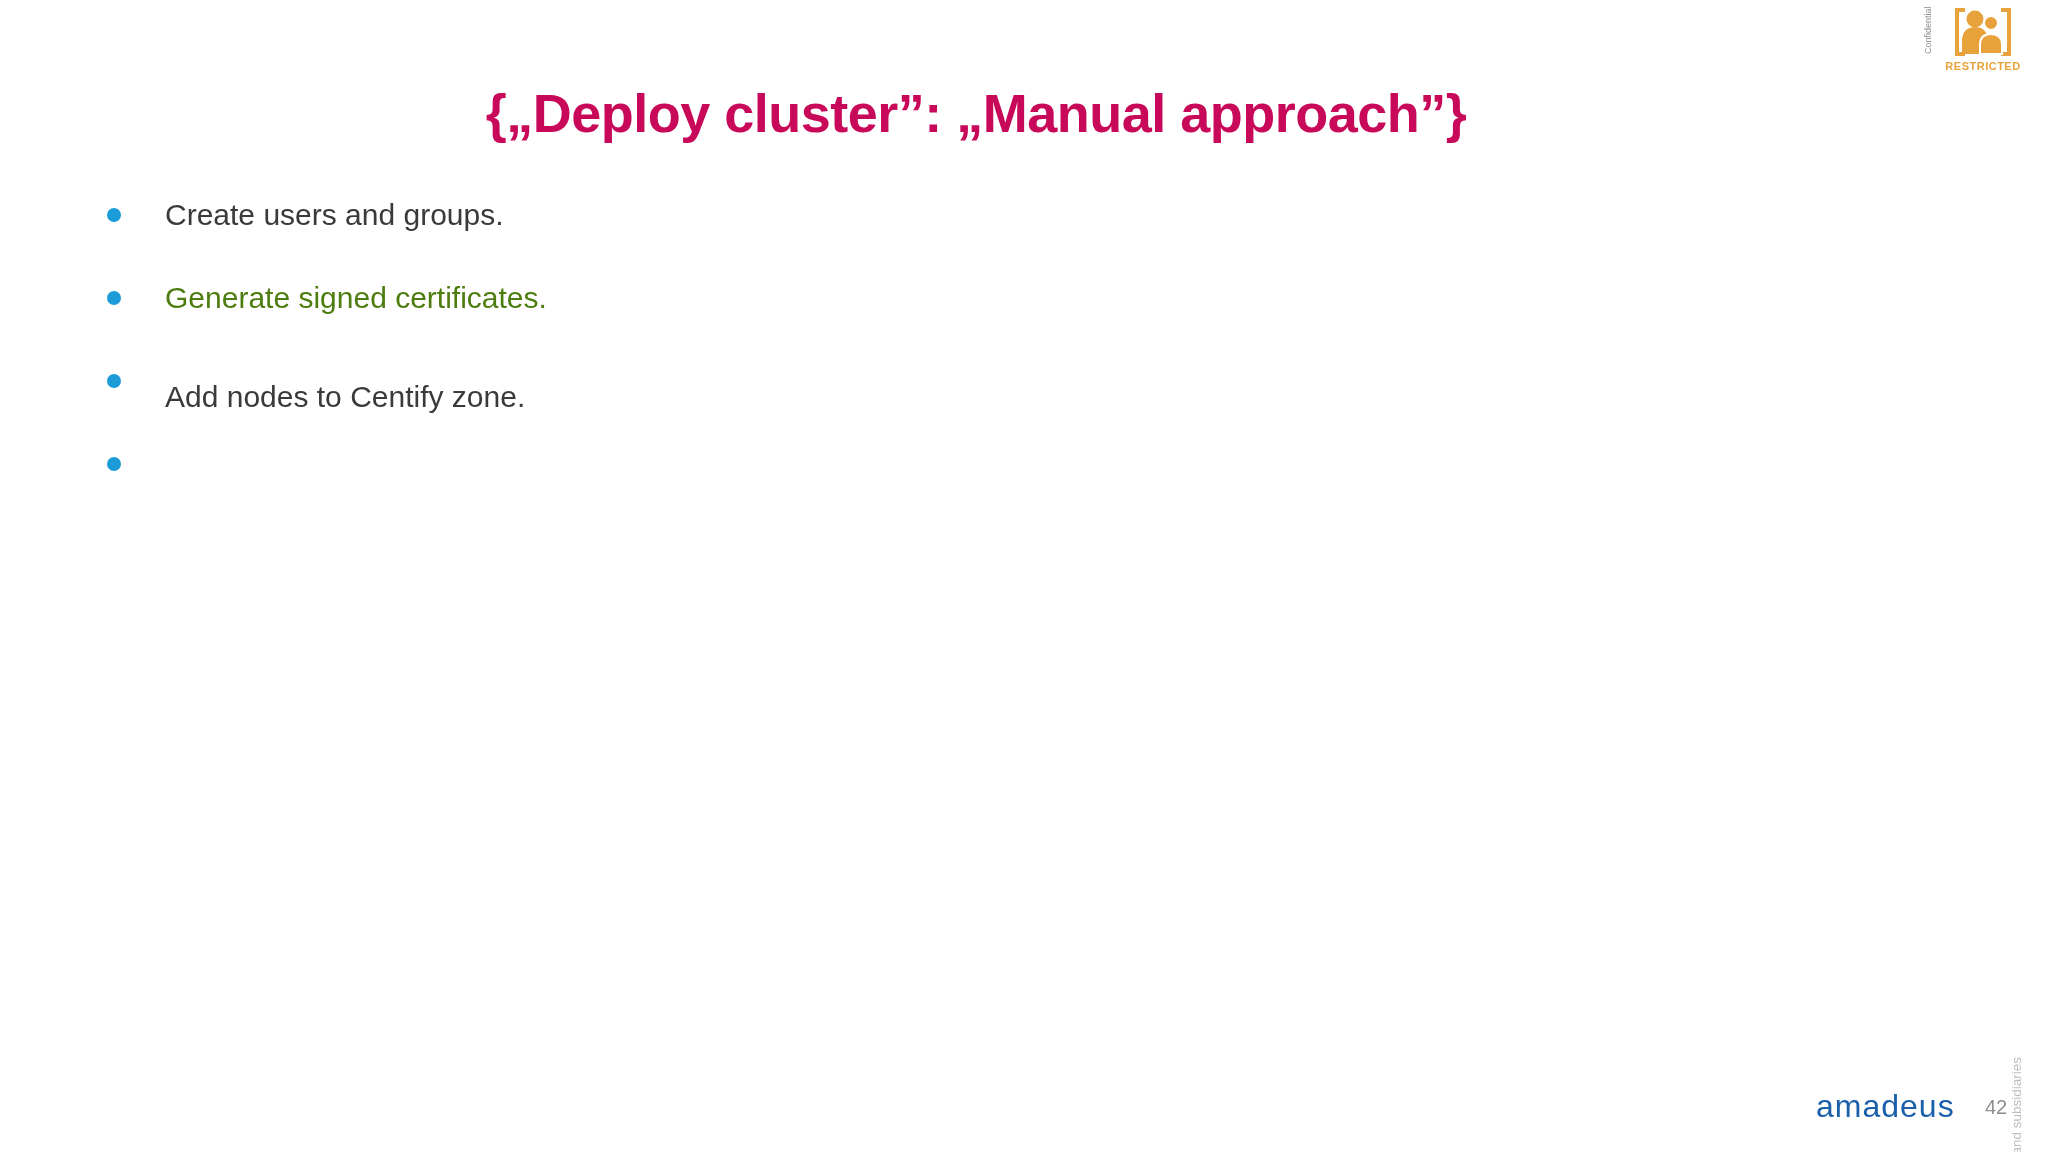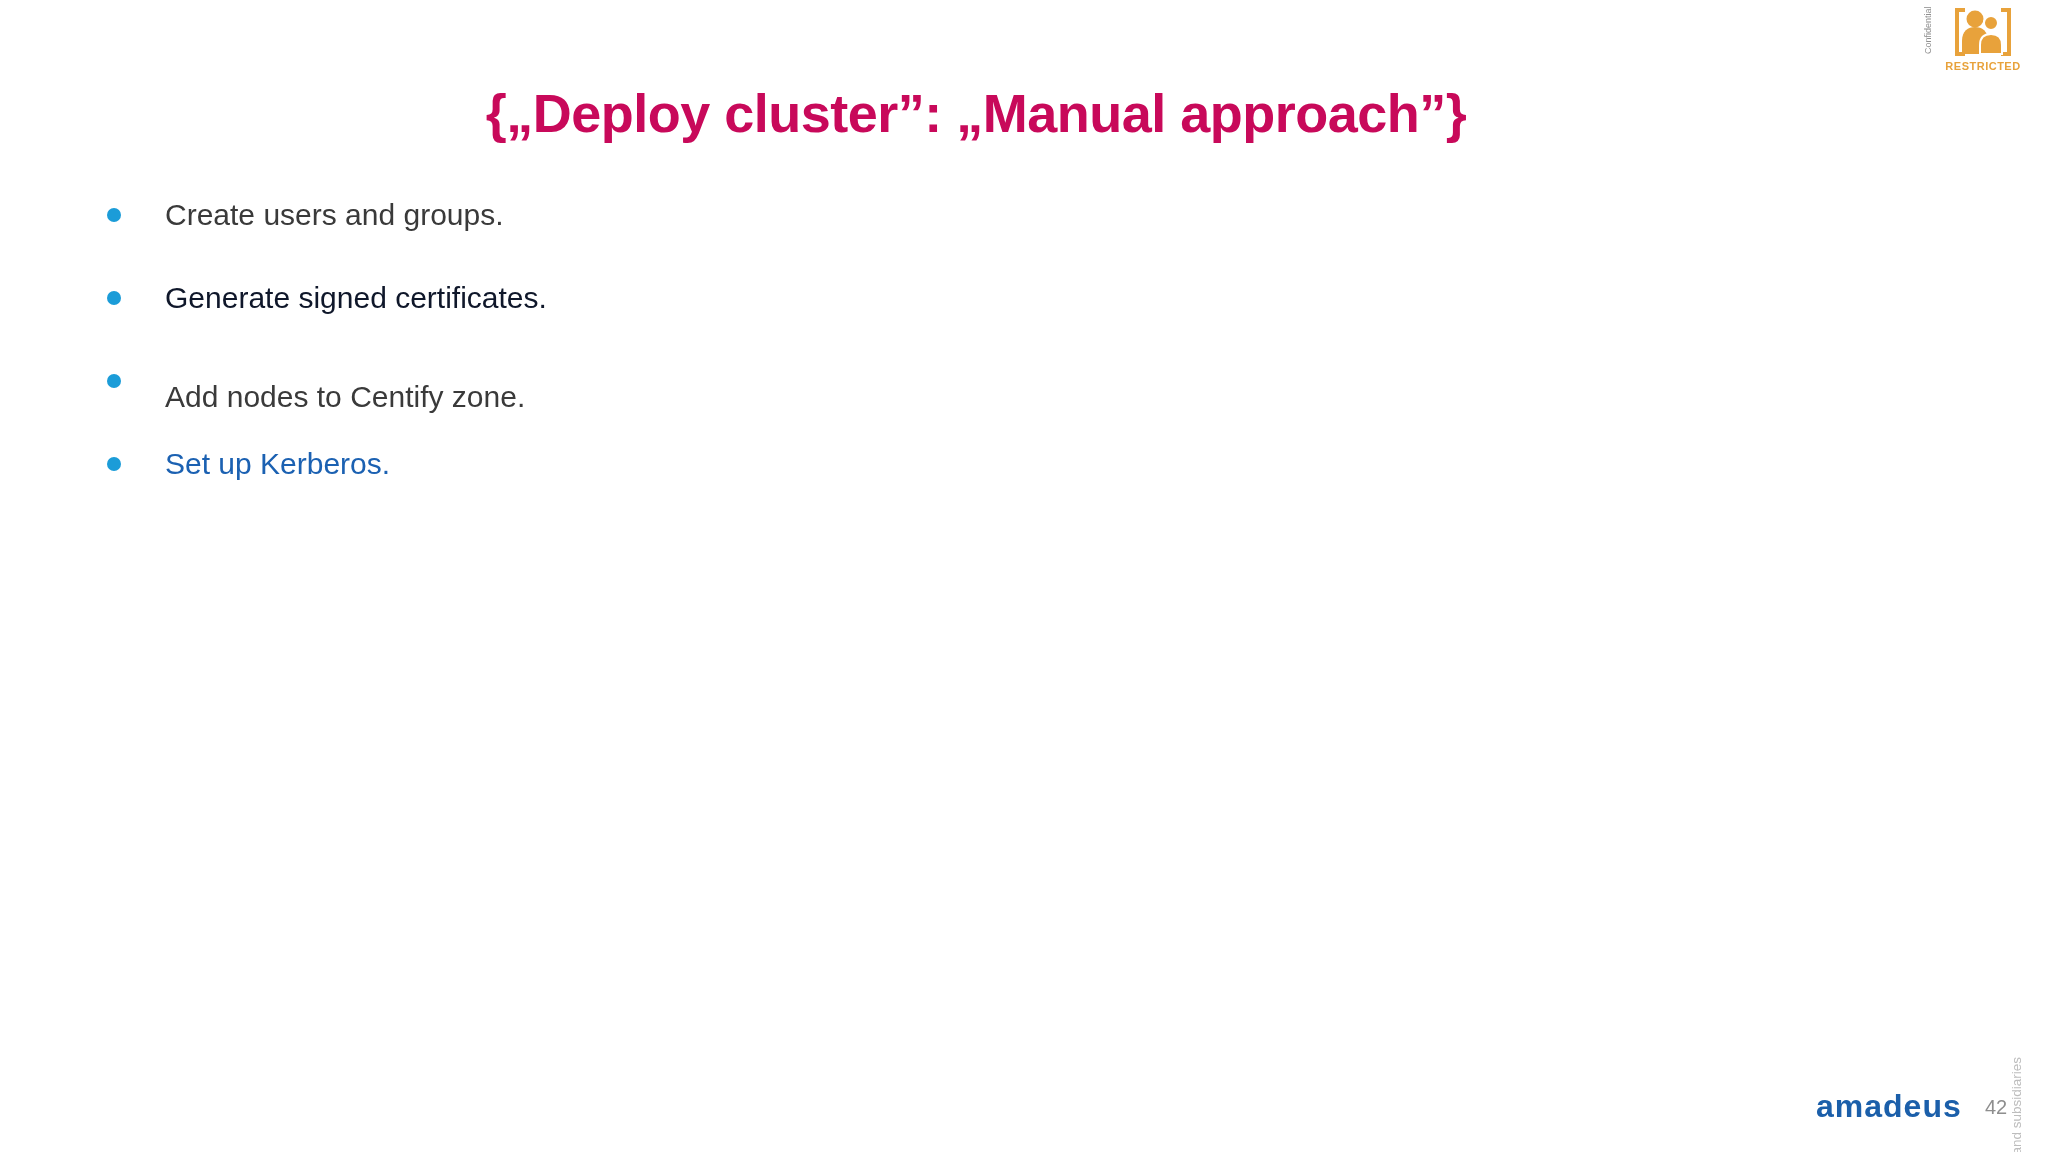--- a/index.html
+++ b/index.html
@@ -78,21 +78,21 @@
     white-space: nowrap;
     transform: rotate(-90deg);
     transform-origin: 100% 100%;
   }
 
   
   .amadeus-logo {
     position: absolute;
     left: 1816px; top: 1088px;
     font-size: 32px;
-    font-weight: 700;
+    font-weight: 400;
     letter-spacing: 1px;
   }
   .page-number {
     position: absolute;
     left: 1985px; top: 1096px;
     font-size: 20px;
     color: #8e8e8e;
   }
 </style>
 </head>
@@ -100,29 +100,28 @@
 
 <h1 class="slide-title" style="color: rgb(200, 9, 90);">{„Deploy cluster”: „Manual approach”}</h1>
 
 <ul class="bullet-list">
   <li class="bullet-item">
     <span class="bullet-dot" style="color: rgb(27, 156, 216);"></span>
     <span style="color: rgb(58, 58, 58);">Create users and groups.</span>
   </li>
   <li class="bullet-item">
     <span class="bullet-dot" style="color: rgb(27, 156, 216);"></span>
-    <span style="color: #0f172a;">Generate signed certificates.</span>
+    <span style="color: #4d7c0f;">Generate signed certificates.</span>
   </li>
   <li class="bullet-item">
     <span class="bullet-dot" style="color: rgb(27, 156, 216);"></span>
     <span style="color: rgb(58, 58, 58); margin-top: 32px;">Add nodes to Centify zone.</span>
   </li>
   <li class="bullet-item">
     <span class="bullet-dot" style="color: rgb(27, 156, 216);"></span>
-    <span style="color: rgb(27, 97, 178);">Set up Kerberos.</span>
   </li>
 </ul>
 
 <div class="confidential-vertical">Confidential</div>
 
 <div class="classification" style="color: rgb(232, 162, 59);">
   <svg width="64" height="52" viewBox="0 0 64 52">
 
     <path d="M14 4 H6 V48 H14" fill="none" stroke="currentColor" stroke-width="4"></path>
 

